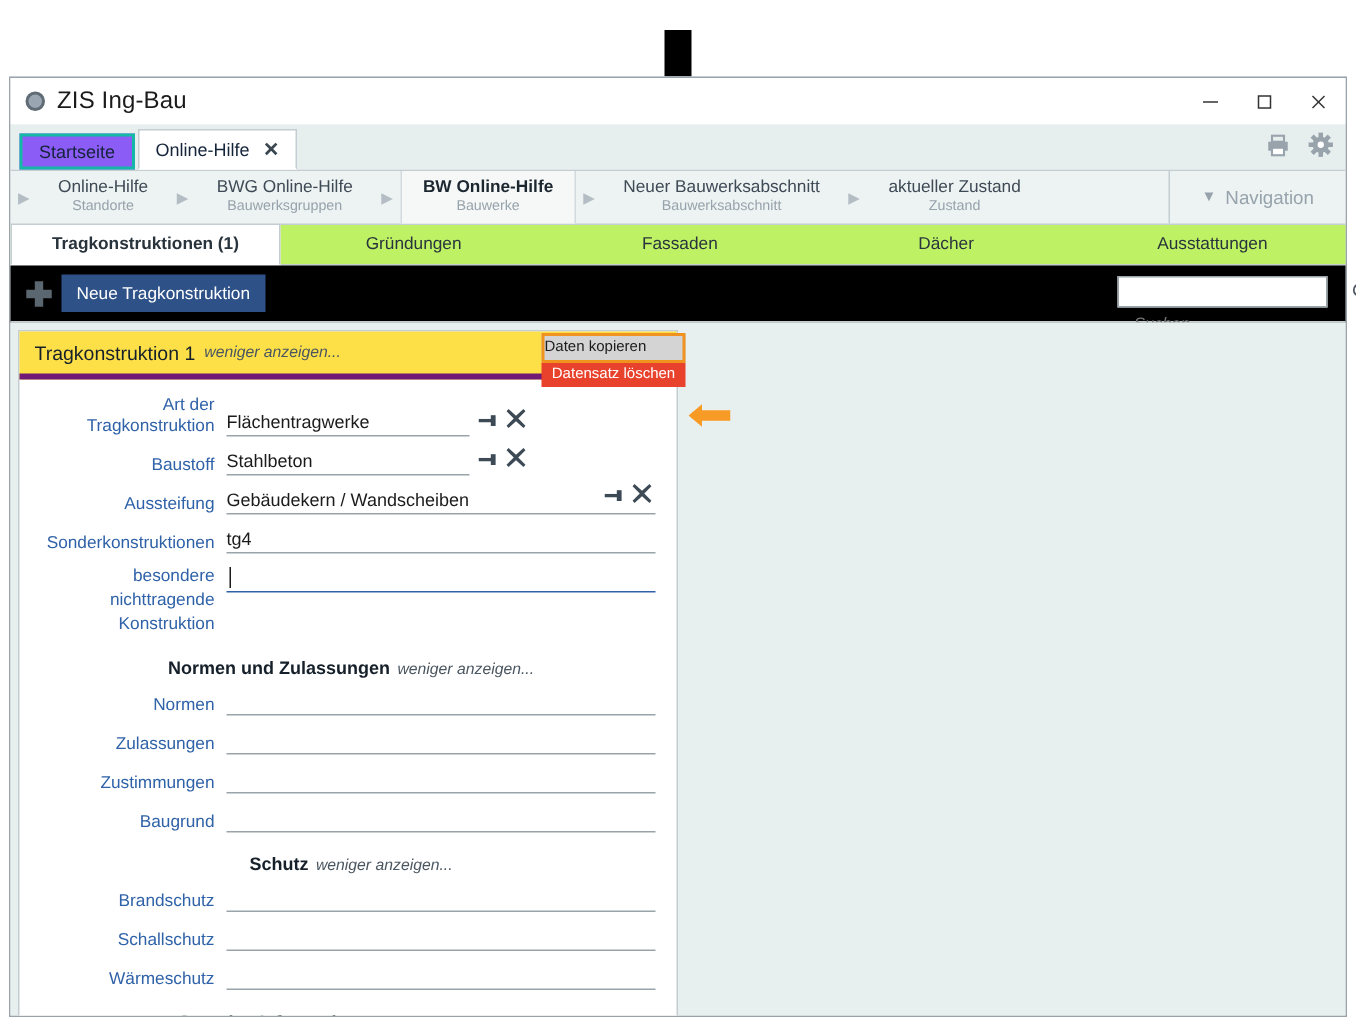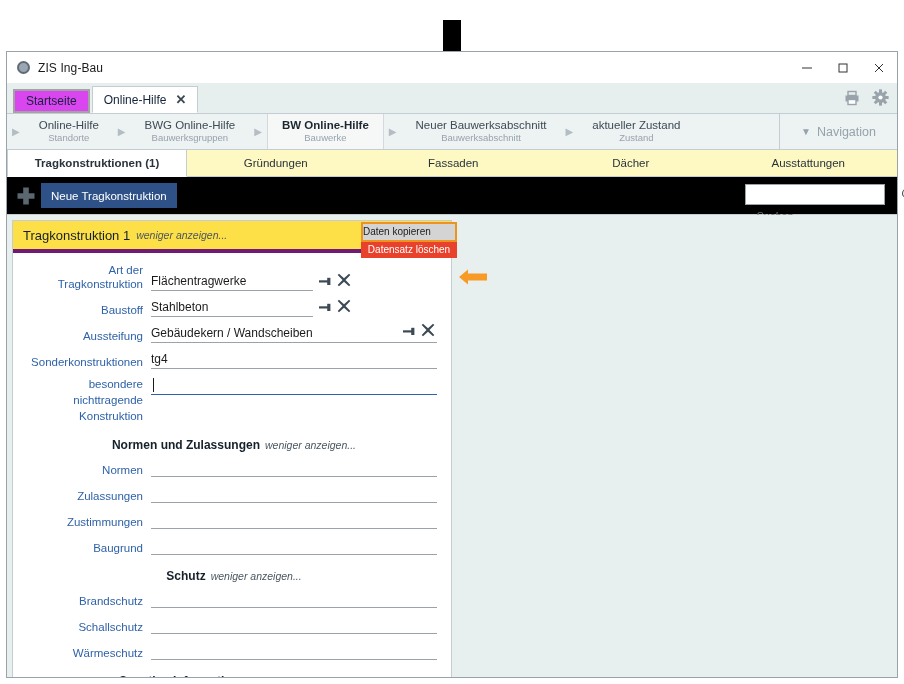--- a/index.html
+++ b/index.html
@@ -51,21 +51,21 @@
   }
   .app-icon {
     width: 13px; height: 13px;
     border-radius: 50%;
     border: 2px solid #5f6b75;
     background: #9aa7b2;
     margin-left: 10px;
     box-sizing: border-box;
   }
   .app-title {
-    font-size: 12px;
+    font-size: 16px;
     color: #1b1b1b;
     margin-left: 8px;
     letter-spacing: 0.1px;
   }
   .winbtns {
     position: absolute;
     right: 0; top: 0;
     height: 31px;
     display: flex;
   }
@@ -90,22 +90,22 @@
     height: 25px;
     display: flex;
     align-items: center;
     padding: 0 11px;
     font-size: 12px;
     color: #14243a;
     box-sizing: border-box;
     margin-right: 2px;
   }
   .tab.home {
-    border: 2px solid #a3a3a3;
-    background: #d946ef;
+    border: 2px solid #14b8a6;
+    background: #8b5cf6;
     height: 24px;
   }
   .tab.active {
     background: #ffffff;
     border: 1px solid #c3cdd2;
     border-bottom: 1px solid #ffffff;
     height: 27px;
     position: relative;
     z-index: 2;
   }
@@ -173,21 +173,21 @@
     align-items: center;
     justify-content: center;
     gap: 6px;
     color: #97a3ac;
     font-size: 12.5px;
   }
 
   
   .sectiontabs {
     height: 26px;
-    background: #fef9c3;
+    background: #bef264;
     border-bottom: 1px solid #c3cdd2;
     display: flex;
     flex: none;
   }
   .stab {
     flex: 1 1 0;
     display: flex;
     align-items: center;
     justify-content: center;
     font-size: 11.5px;

